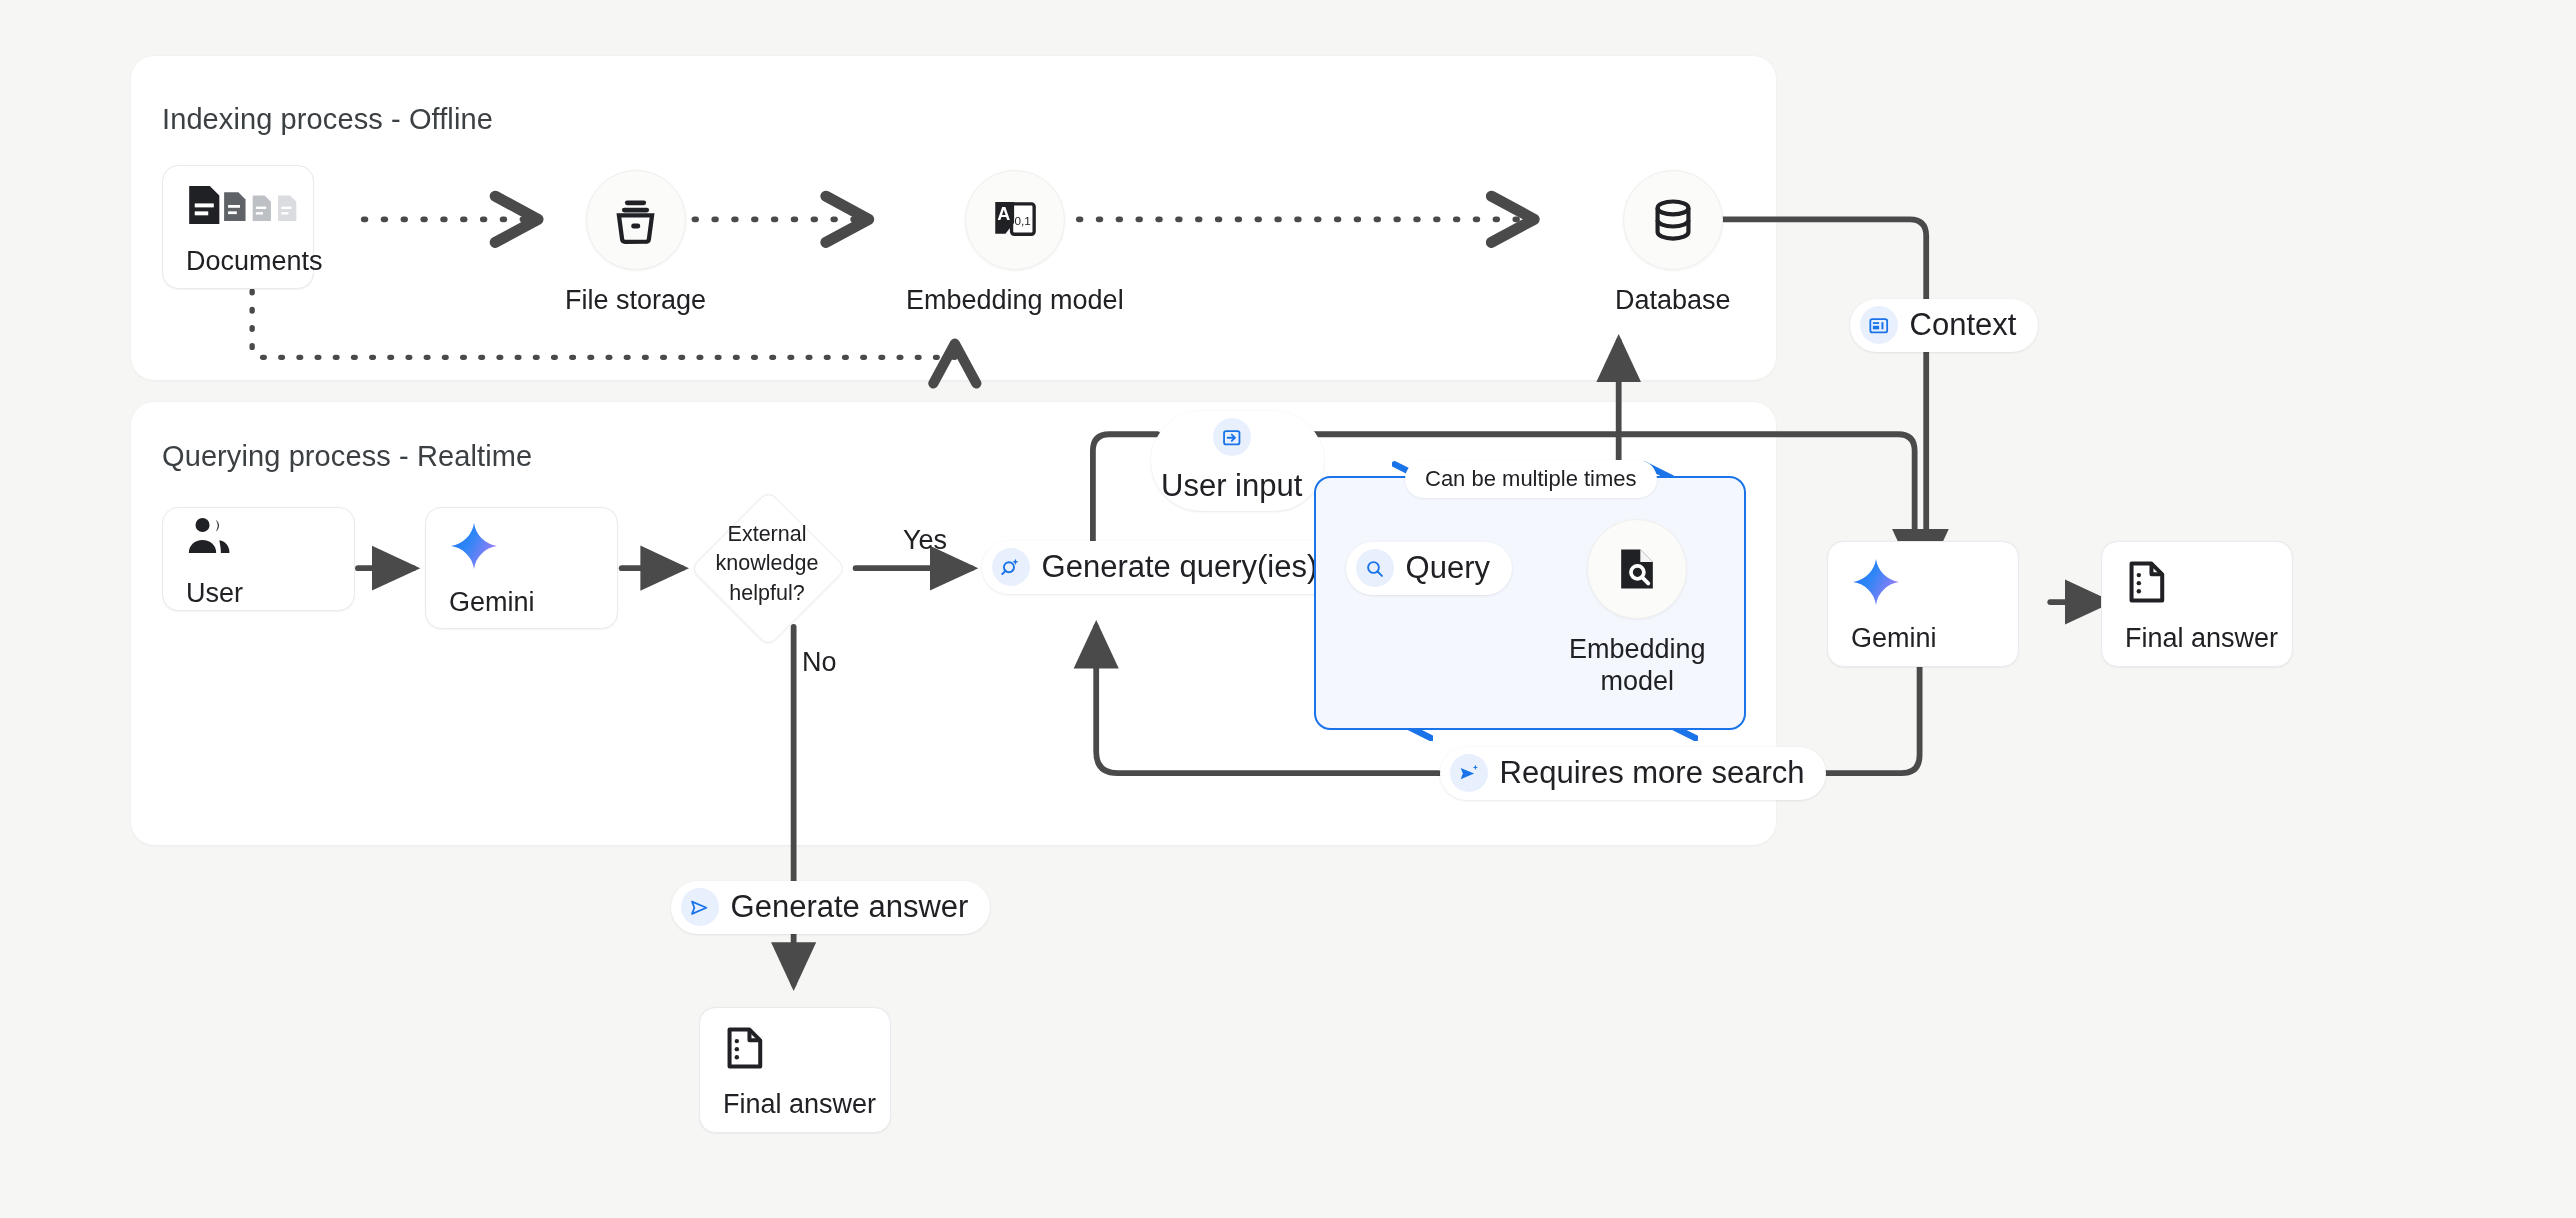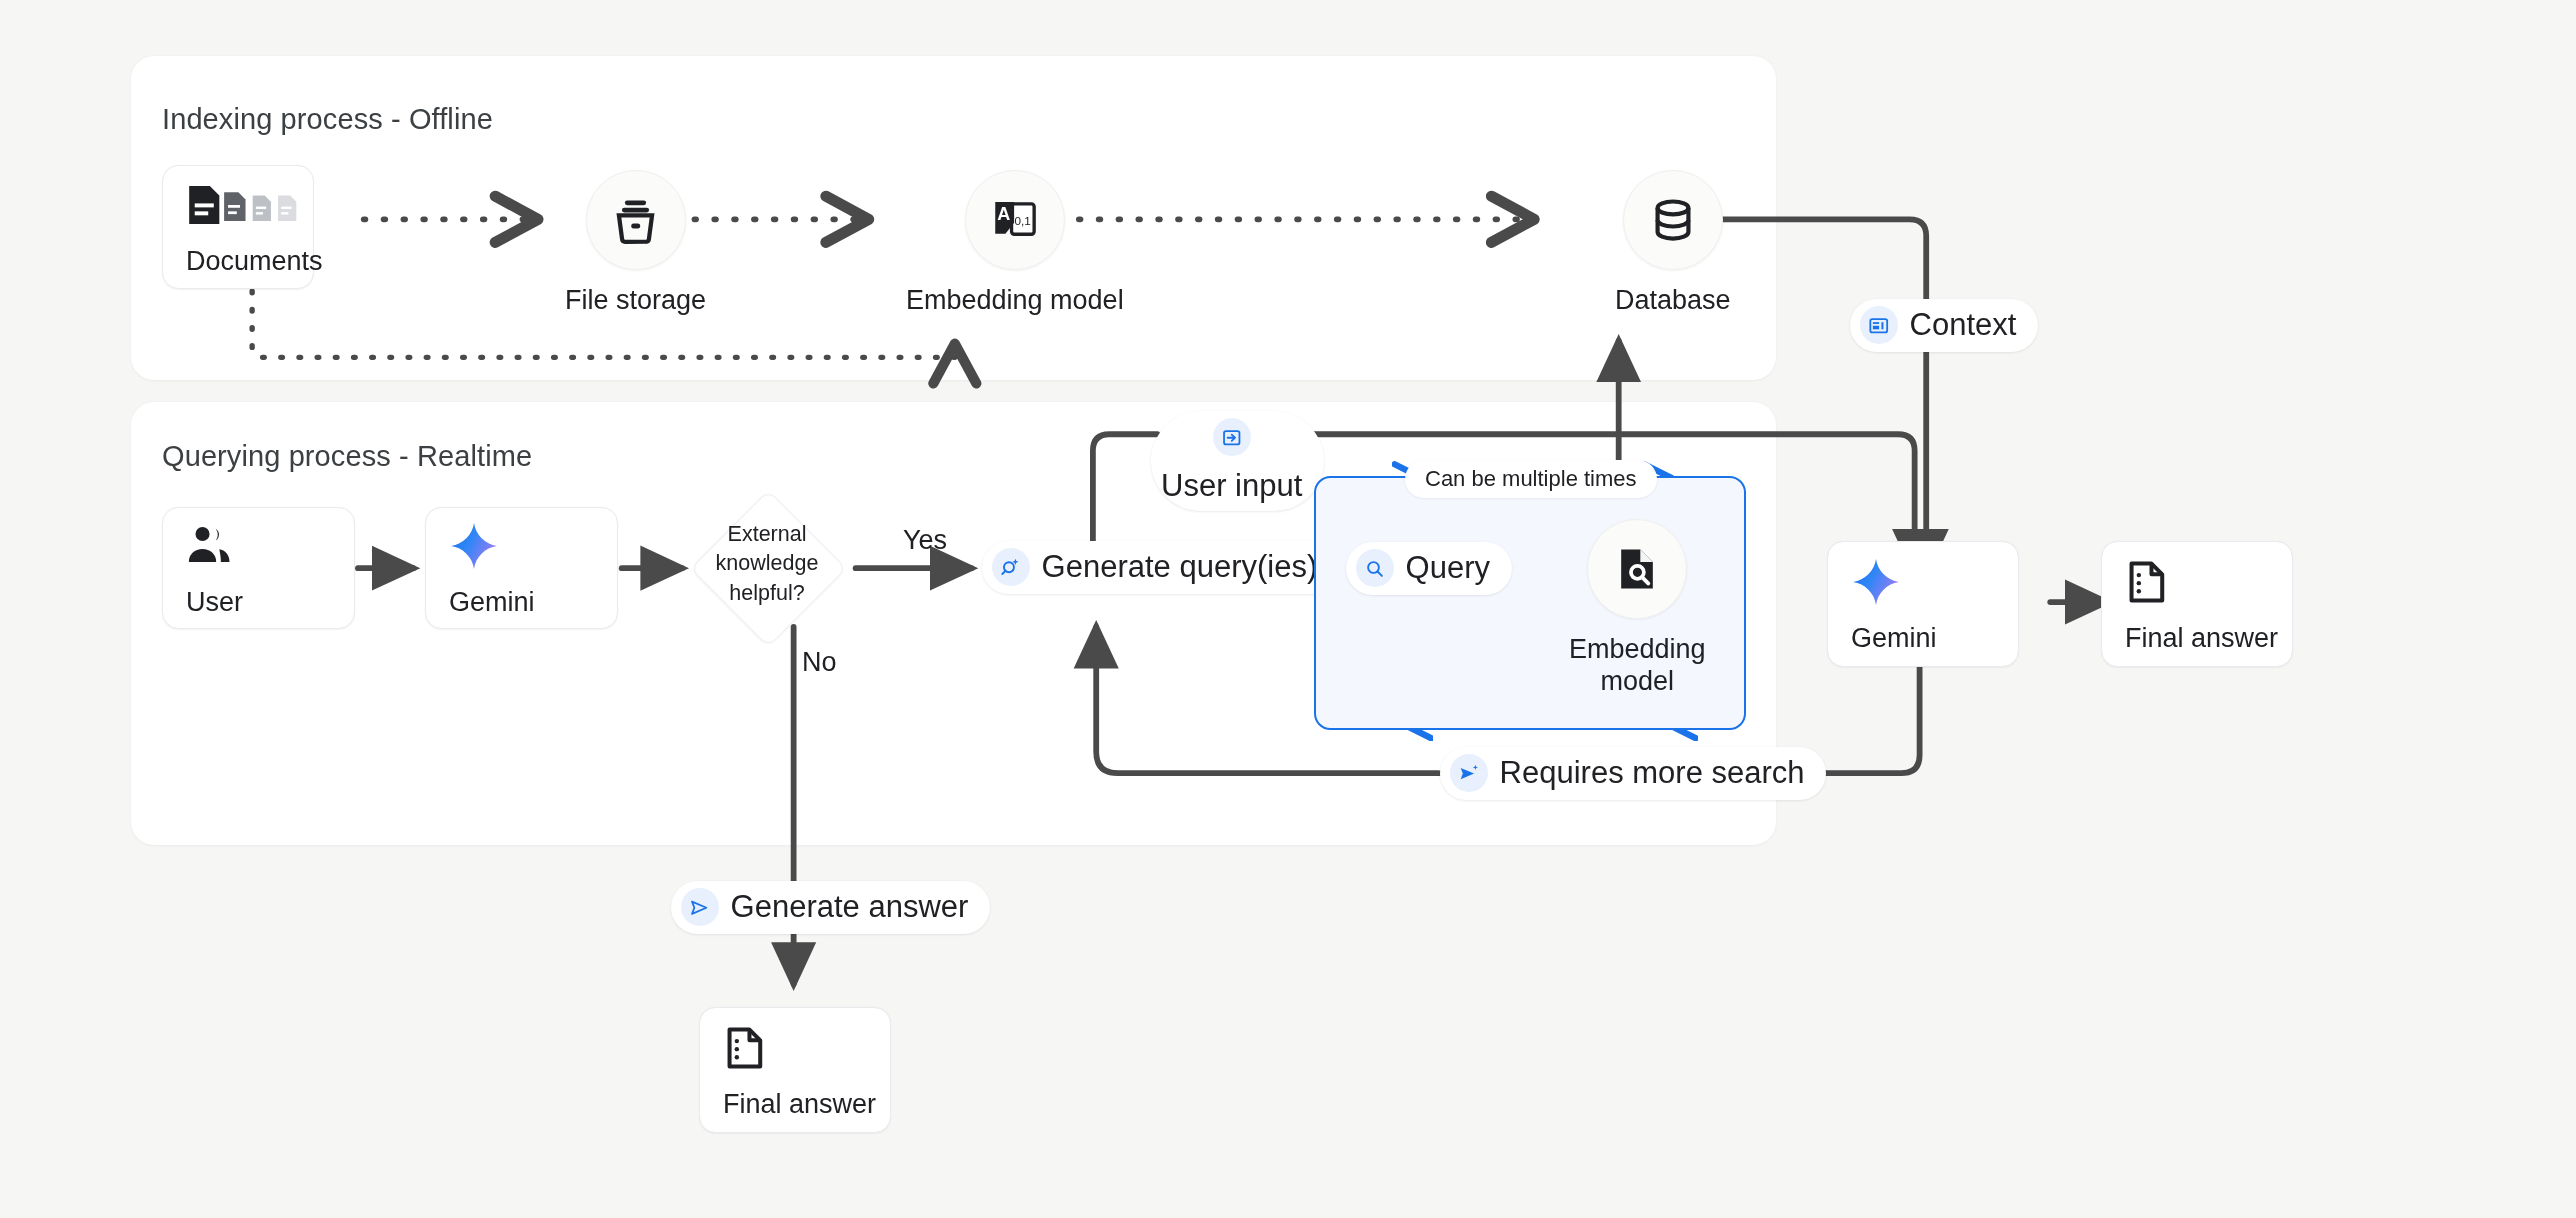--- a/index.html
+++ b/index.html
@@ -212,21 +212,21 @@
       <svg width="21.5" height="21.5" viewBox="0 0 24 24">
         <rect x="2.6" y="4.6" width="18.8" height="14.8" rx="2.2" fill="none" stroke="#1a73e8" stroke-width="2"></rect>
         <rect x="5.4" y="8" width="7" height="2" fill="#1a73e8"></rect>
         <rect x="5.4" y="12" width="7" height="4" fill="#1a73e8"></rect>
         <rect x="15" y="8" width="2.2" height="8" fill="#1a73e8"></rect>
       </svg>
     </span>
     <span>Context</span>
   </div>
 
-  <div class="card" style="left:162px;top:507px;width:193px;height:122px;">
+  <div class="card" style="left:162px;top:507px;width:193px;height:104px;">
     <div class="ico">
       <svg width="51" height="43" viewBox="0 0 26 22">
         <g fill="#202124">
           <circle cx="8.4" cy="5.1" r="3.6"></circle>
           <path d="M1.4,19.4 c0,-4 3.1,-6.6 7,-6.6 c3.9,0 7,2.6 7,6.6 z"></path>
           <path d="M15.2,2.4 a3.6,3.6 0 0 1 0,6 a5.4,5.4 0 0 0 0,-6 z"></path>
           <path d="M17,12.9 c3,0.4 5.2,2.8 5.2,6.5 h-4.4 c0,-2.6 -0.5,-4.6 -0.8,-6.5 z"></path>
         </g>
       </svg>
     </div>

